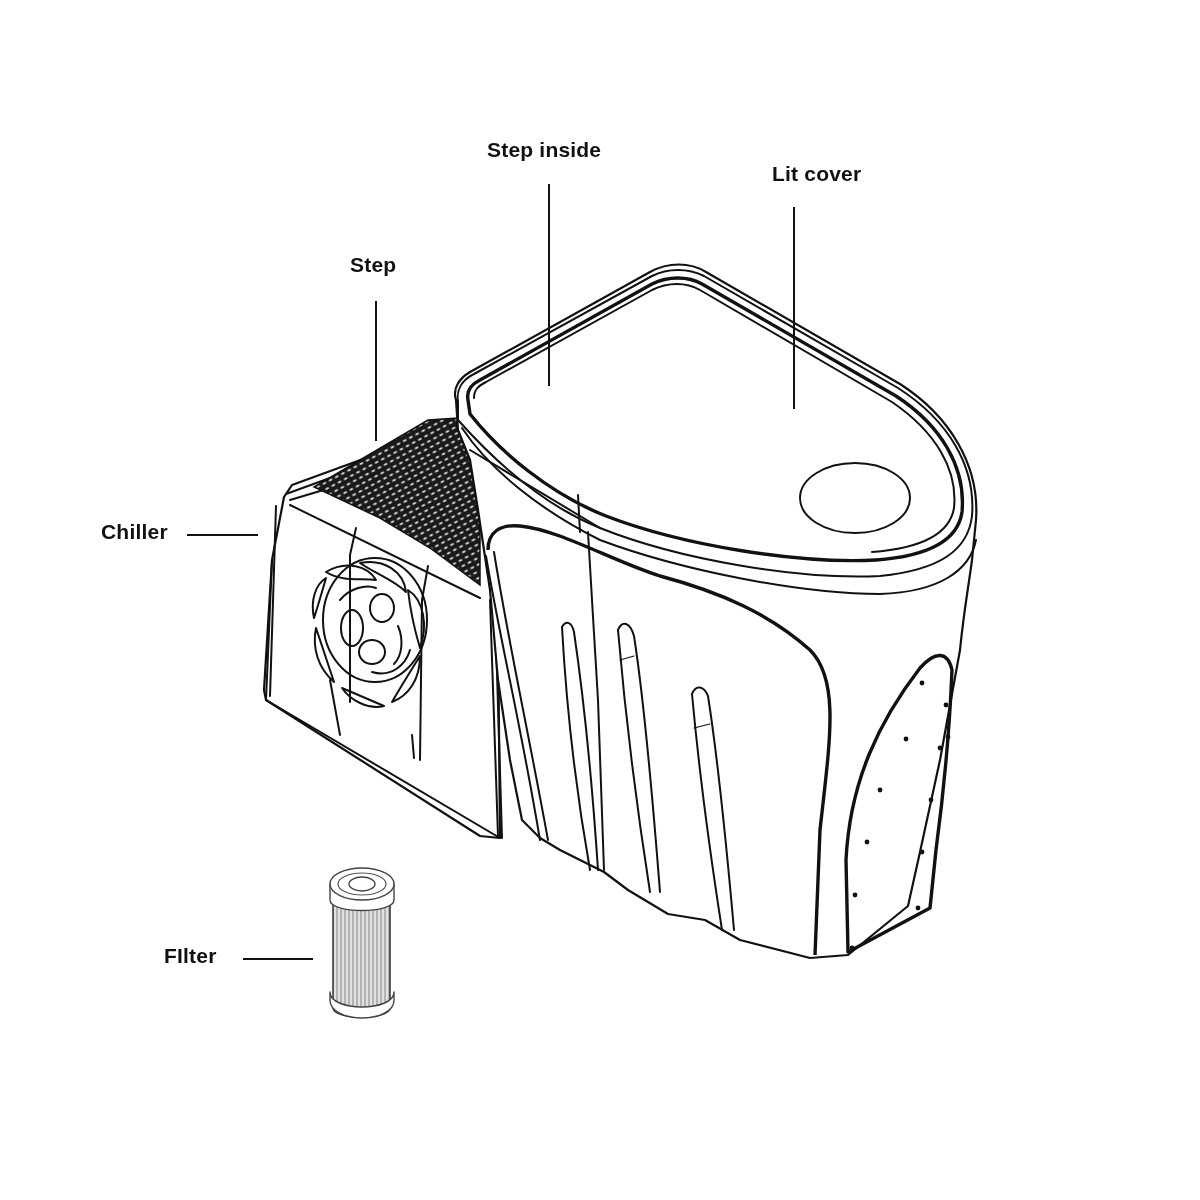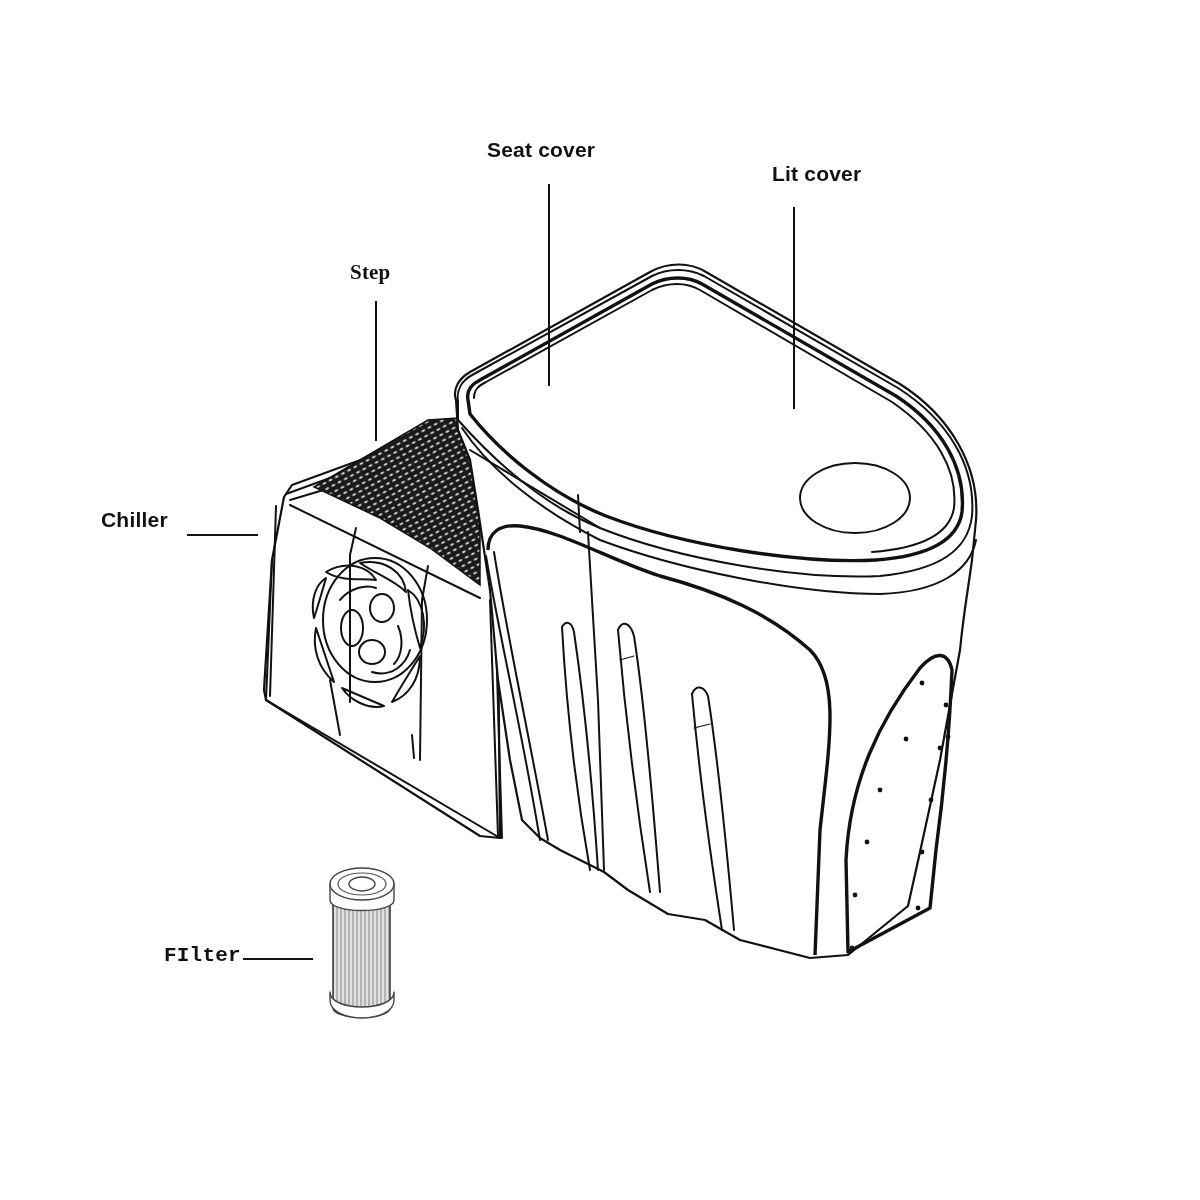--- a/index.html
+++ b/index.html
@@ -130,18 +130,18 @@
 </svg>
 
 
 <div class="leader" style="left:548px; top:184px; width:2px; height:202px;"></div>
 <div class="leader" style="left:793px; top:207px; width:2px; height:202px;"></div>
 <div class="leader" style="left:375px; top:301px; width:2px; height:140px;"></div>
 <div class="leader" style="left:187px; top:534px; width:71px; height:2px;"></div>
 <div class="leader" style="left:243px; top:958px; width:70px; height:2px;"></div>
 
 
-<div class="label" style="left:487px; top:138px;">Seat cover</div>
+<div class="label" style="left:487px; top:138px;">Step inside</div>
 <div class="label" style="left:772px; top:162px;">Lit cover</div>
-<div class="label" style="left:350px; top:260px;font-family:Liberation Serif, serif;">Step</div>
-<div class="label" style="left:101px; top:508px;">Chiller</div>
-<div class="label" style="left:164px; top:944px;font-family:Liberation Mono, monospace;">FIlter</div>
+<div class="label" style="left:350px; top:253px;">Step</div>
+<div class="label" style="left:101px; top:520px;">Chiller</div>
+<div class="label" style="left:164px; top:944px;">FIlter</div>
 </div>
 
 </body></html>

